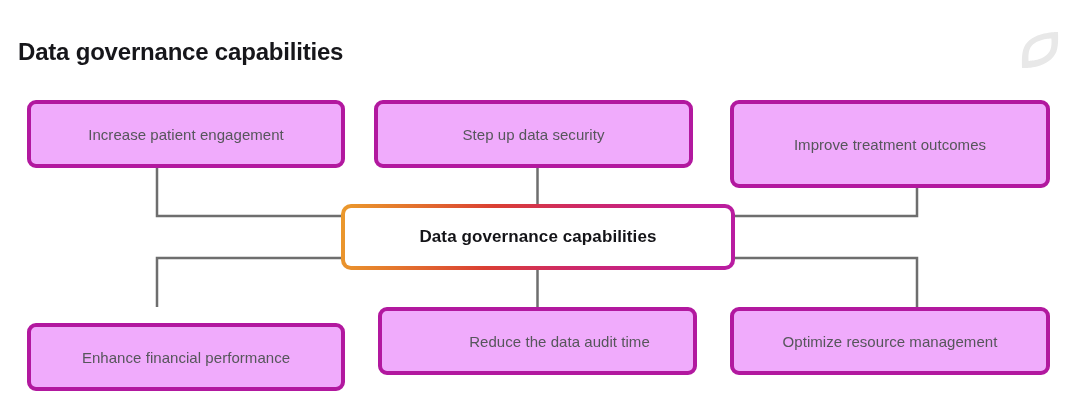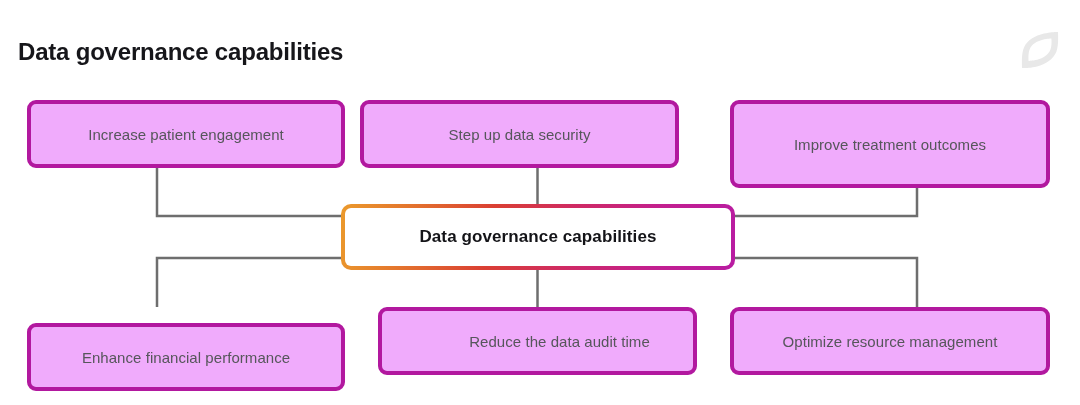--- a/index.html
+++ b/index.html
@@ -65,21 +65,21 @@
   .node .node-label {
     font-size: 15px;
     color: #56565b;
     font-weight: normal;
     letter-spacing: 0.05px;
     white-space: nowrap;
   }
 
   
   #node-top-left   { left: 27px;  top: 100px; width: 318px; height: 68px; }
-  #node-top-mid    { left: 360px; top: 100px; width: 319px; height: 68px; border-radius: 9px; }
+  #node-top-mid    { left: 374px; top: 100px; width: 319px; height: 68px; border-radius: 9px; }
   #node-top-right  { left: 730px; top: 100px; width: 320px; height: 88px; }
   
   #node-bot-left   { left: 27px;  top: 307px; width: 318px; height: 68px; margin-top: 16px; }
   #node-bot-mid    { left: 378px; top: 307px; width: 319px; height: 68px; padding-left: 44px; }
   #node-bot-right  { left: 730px; top: 307px; width: 320px; height: 68px; }
 
   
   #node-center {
     position: absolute;
     left: 341px;

